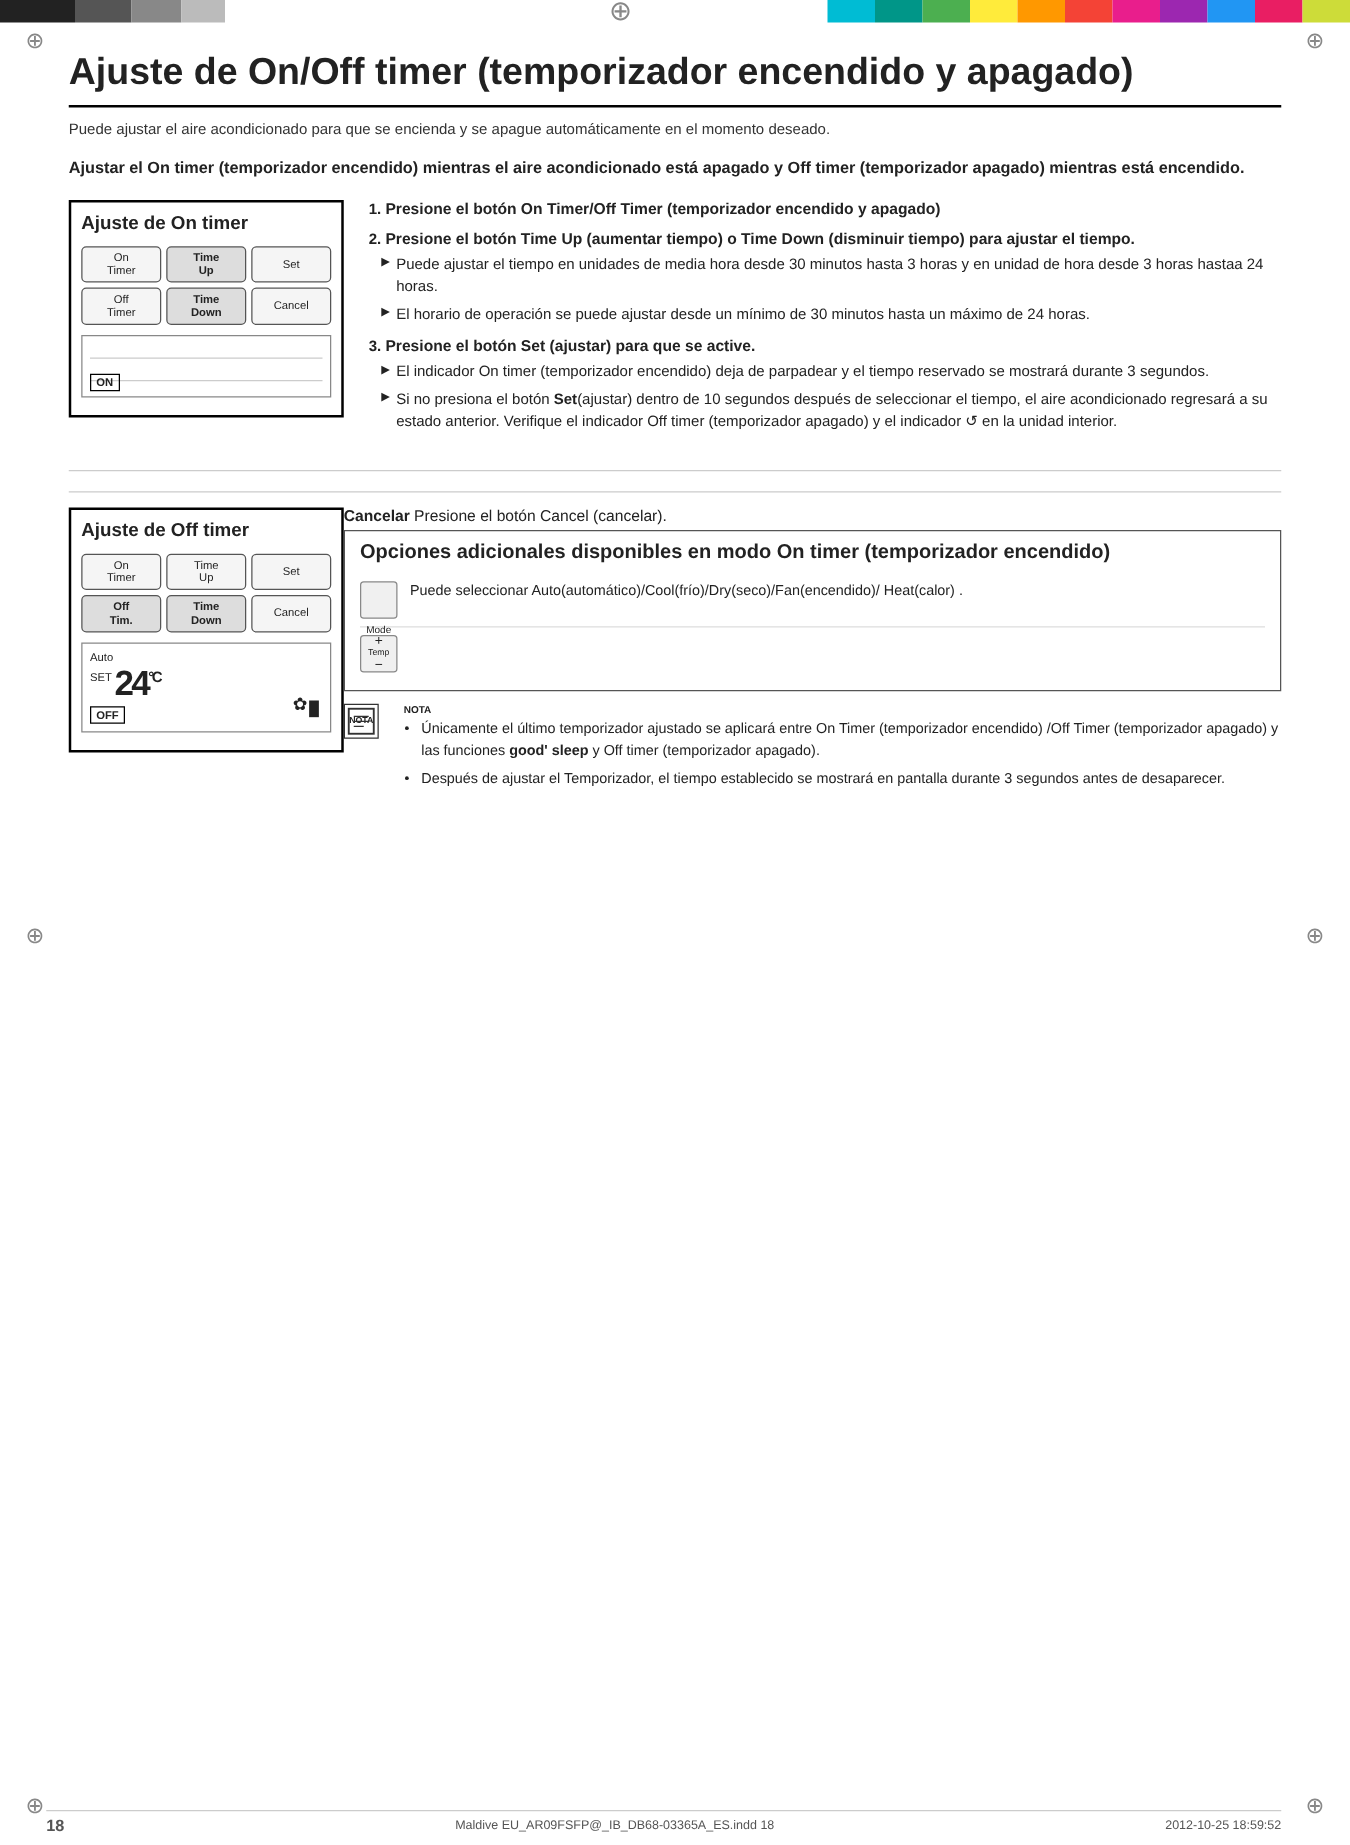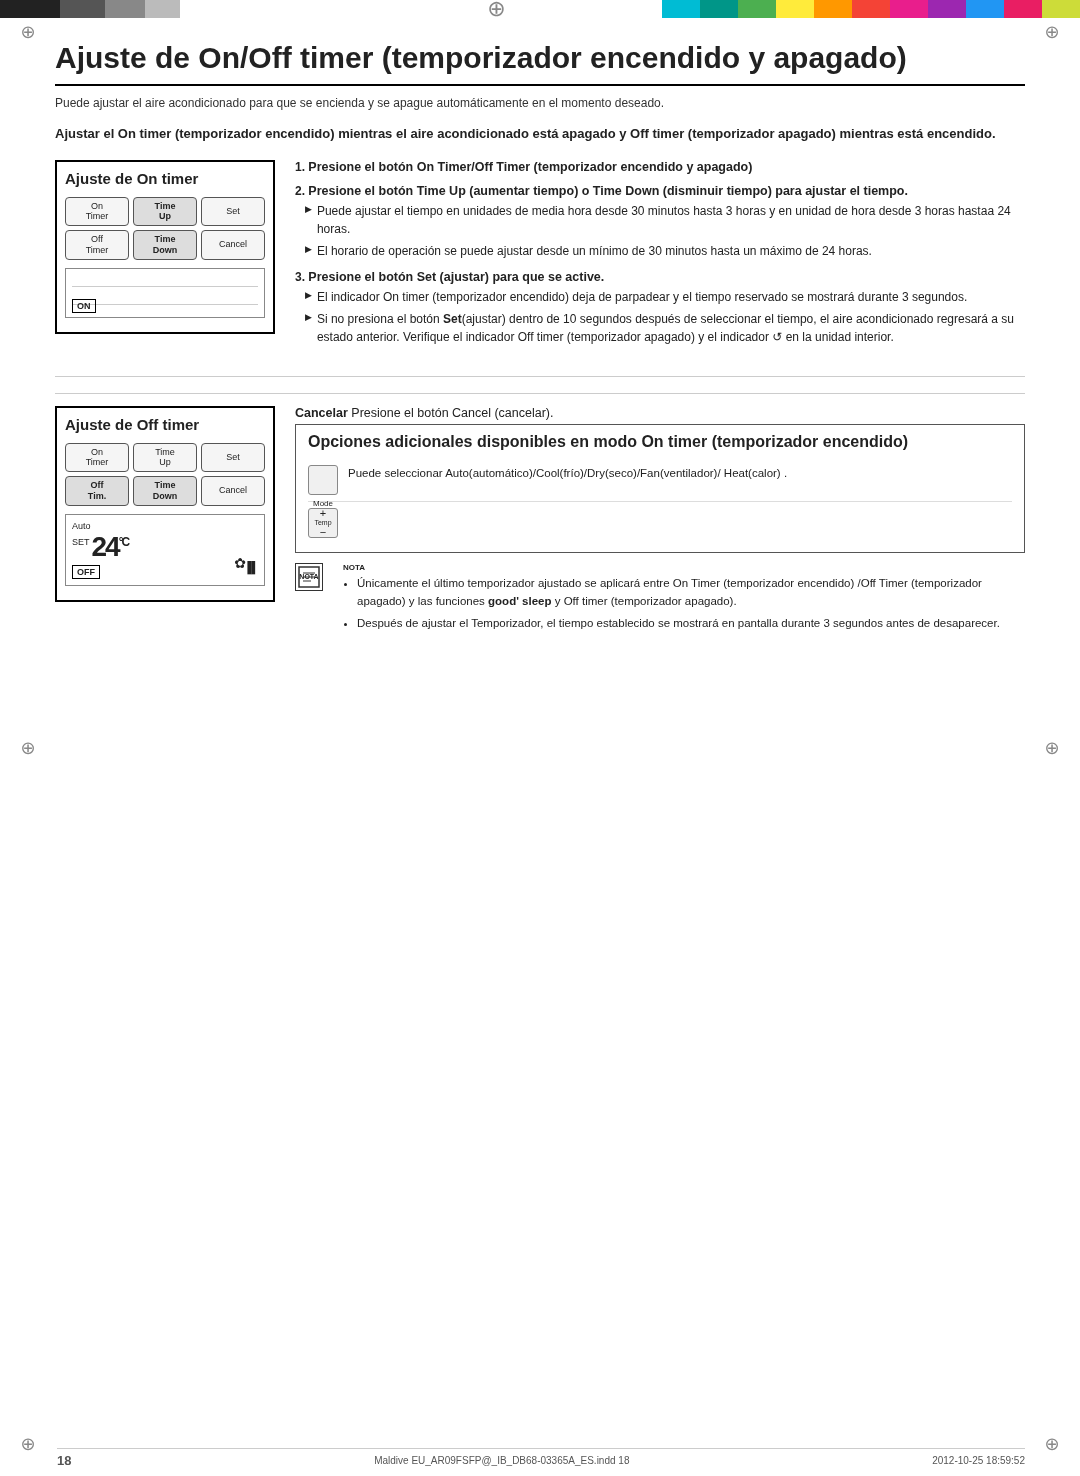--- a/index.html
+++ b/index.html
@@ -197,21 +197,20 @@
     }
     .step-text {
       font-size: 12px;
       line-height: 1.5;
       color: #222;
     }
 
     
     .off-section {
       display: flex;
-      gap: 20px;
       border-top: 1px solid #ccc;
       padding-top: 12px;
     }
 
     .cancel-row {
       font-size: 12.5px;
       margin-bottom: 4px;
     }
 
     .options-box {
@@ -275,21 +274,21 @@
     }
     .note-text ul {
       list-style: disc;
       padding-left: 14px;
     }
 
     
     .bottom-bar {
       position: absolute;
       bottom: 8px;
-      left: 57px;
+      left: 37px;
       right: 55px;
       display: flex;
       justify-content: space-between;
       align-items: center;
       font-size: 10px;
       color: #555;
       border-top: 1px solid #ccc;
       padding-top: 4px;
     }
 
@@ -486,21 +485,21 @@
       </p>
 
       <div class="options-box">
         <p class="options-title">Opciones adicionales disponibles en modo On timer (temporizador encendido)</p>
 
         <div class="option-row">
           <div class="option-icon">
             <span style="font-size:8px;margin-top:48px;">Mode</span>
           </div>
           <div class="option-text">
-            <span>Puede seleccionar Auto(automático)/Cool(frío)/Dry(seco)/Fan(ventilador)/
+            <span>Puede seleccionar Auto(automático)/Cool(frío)/Dry(seco)/Fan(encendido)/
 Heat(calor) .</span>
           </div>
         </div>
 
         <div class="option-row">
           <div class="option-icon" style="font-size:11px; flex-direction:column; line-height:1.1;">
             <span>+</span>
             <span style="font-size:7px;">Temp</span>
             <span>−</span>
           </div>

